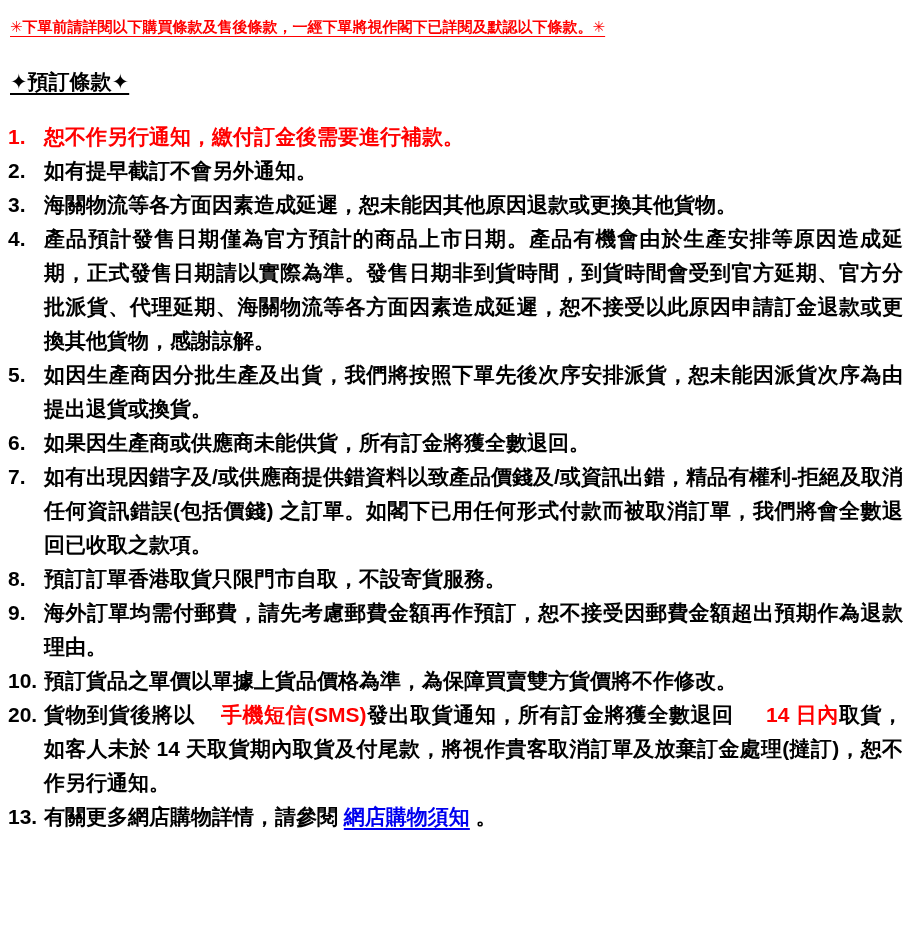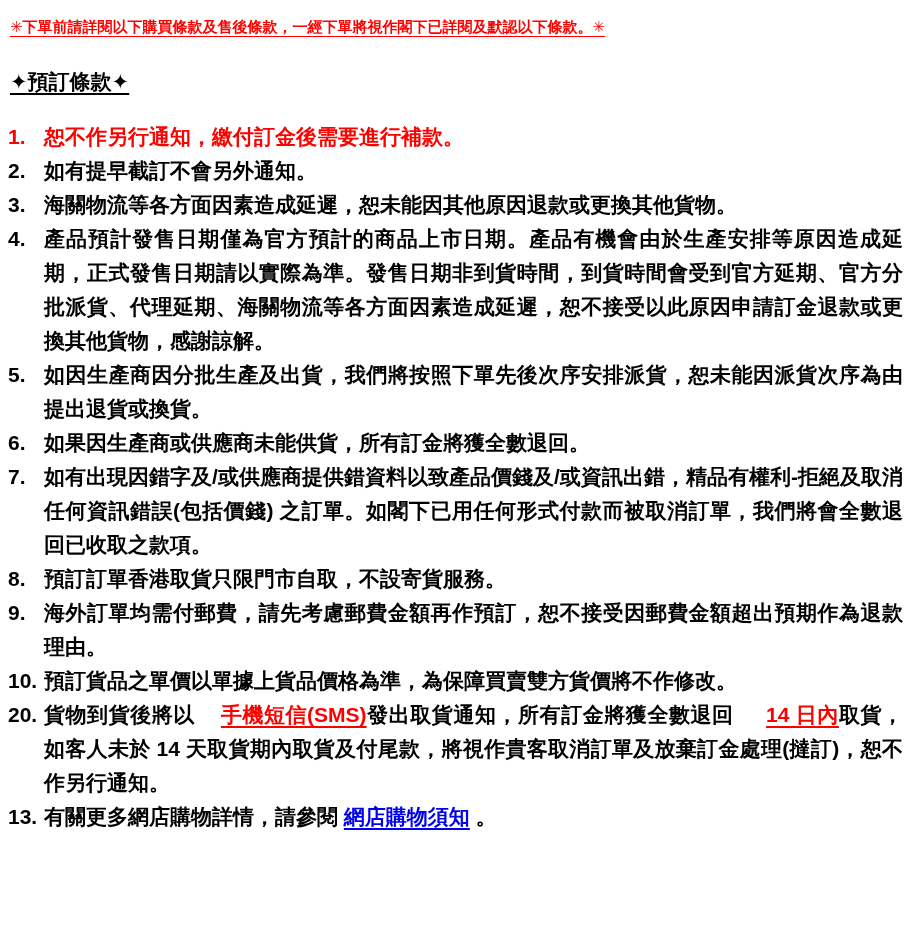--- a/index.html
+++ b/index.html
@@ -50,21 +50,20 @@
     flex: 0 0 36px;
     white-space: nowrap;
   }
   .text {
     flex: 1 1 auto;
     text-align: justify;
   }
   .red { color: var(--red, #ff0000); }
   .red-underline {
     color: var(--red, #ff0000);
-    text-decoration: underline;
     text-underline-offset: 4px;
     margin-left: 26px;
   }
   .link {
     color: var(--link-blue, #0000ee);
     text-decoration: underline;
     text-underline-offset: 4px;
     cursor: pointer;
   }
 </style>

